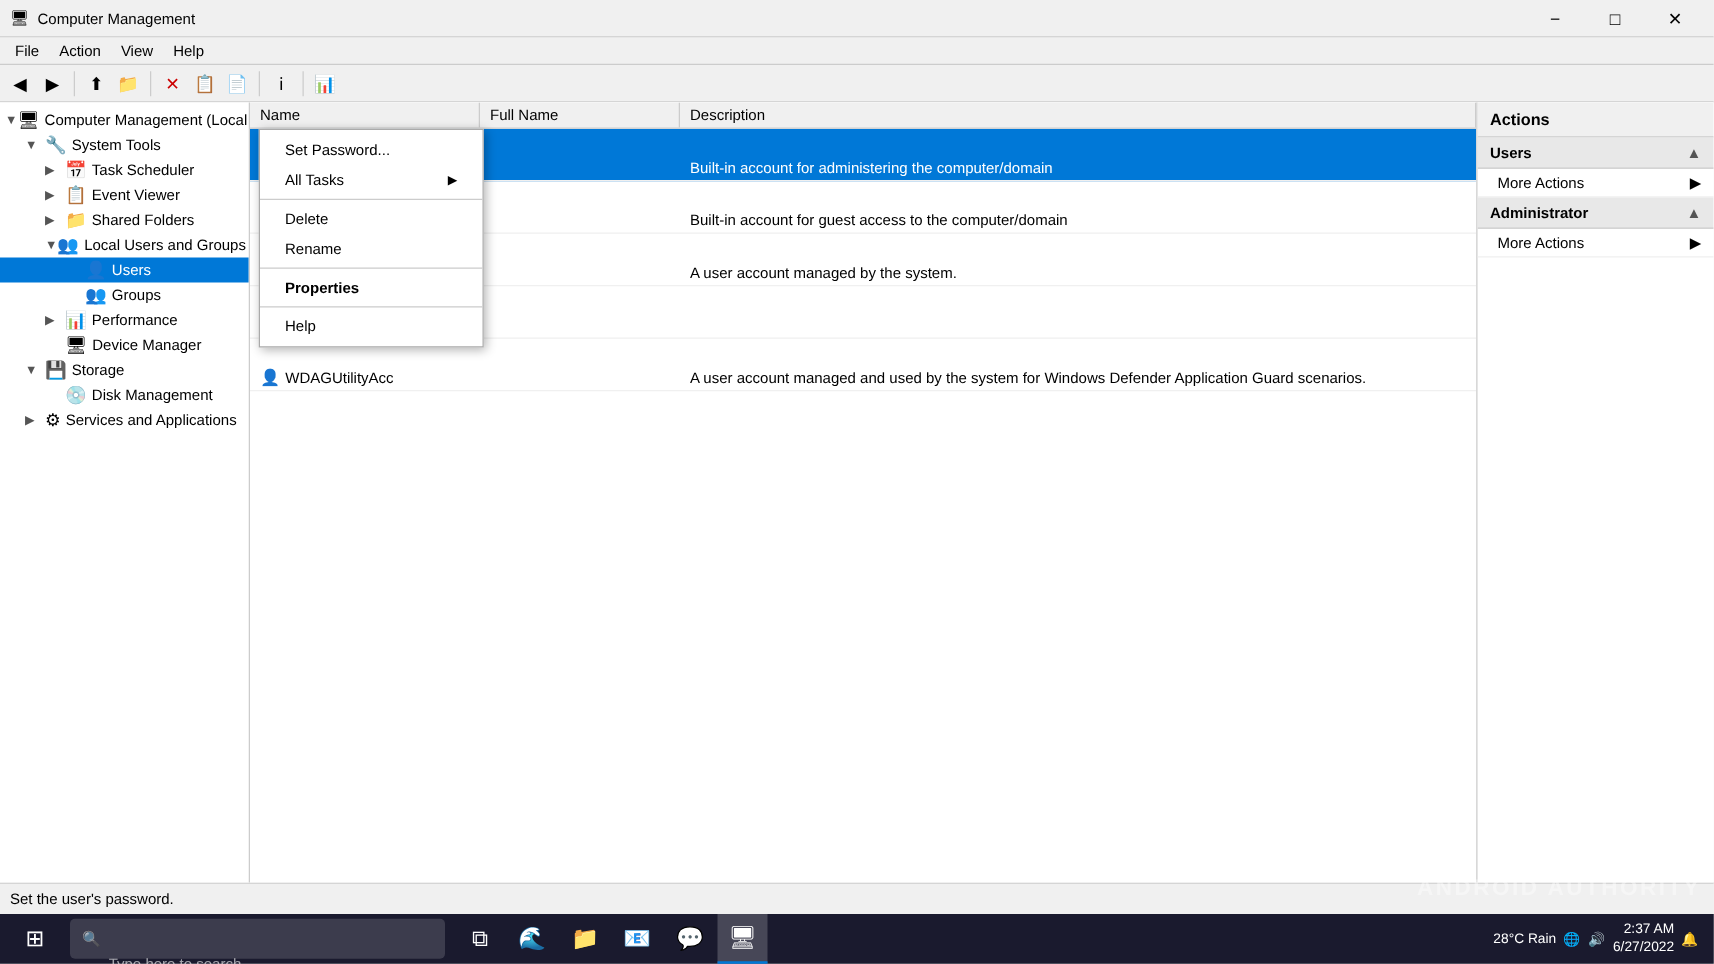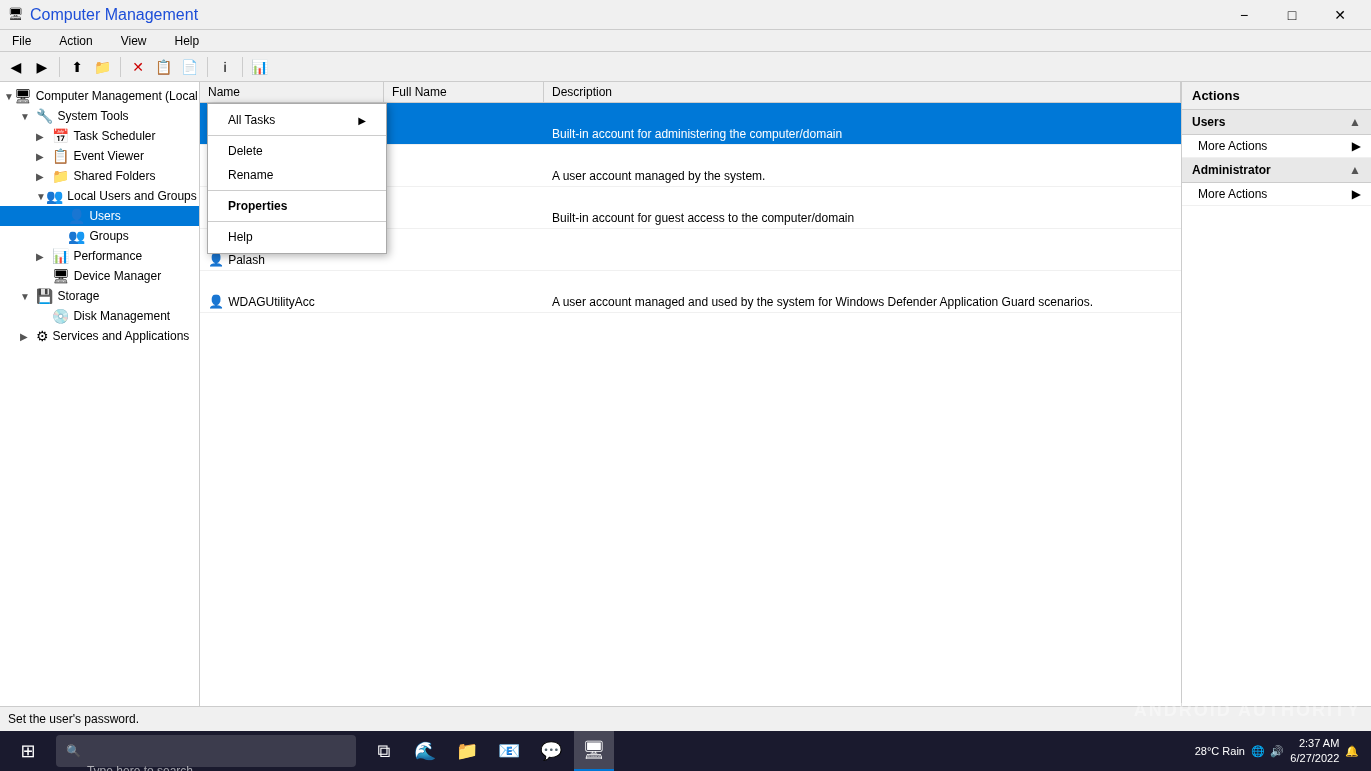--- a/index.html
+++ b/index.html
@@ -9,40 +9,39 @@
     .title-bar {
       height: 30px;
       background: #f0f0f0;
       display: flex;
       align-items: center;
       padding: 0 8px;
       border-bottom: 1px solid #ccc;
       user-select: none;
     }
     .title-bar-icon { width: 16px; height: 16px; margin-right: 6px; }
-    .title-bar-text { flex: 1; font-size: 16px; color: #1d4ed8; }
+    .title-bar-text { flex: 1; font-size: 12px; color: #000000; }
     .title-bar-controls { display: flex; gap: 2px; }
     .title-bar-btn {
       width: 46px; height: 30px;
       background: transparent;
       border: none;
       cursor: pointer;
       font-size: 14px;
       display: flex; align-items: center; justify-content: center;
     }
 
     
     .menu-bar {
       height: 22px;
       background: #f0f0f0;
       display: flex;
       align-items: center;
       padding: 0 4px;
       border-bottom: 1px solid #ccc;
-      gap: 12px;
     }
     .menu-item {
       padding: 2px 8px;
       cursor: pointer;
       font-size: 12px;
     }
 
     
     .toolbar {
       height: 30px;
@@ -401,32 +400,32 @@
       <div class="user-cell col-name">
         <span class="user-icon">👤</span>
         <span>Administrator</span>
       </div>
       <div class="user-cell col-fullname"></div>
       <div class="user-cell col-desc">Built-in account for administering the computer/domain</div>
     </div>
     <div class="user-row">
       <div class="user-cell col-name">
         <span class="user-icon">👤</span>
+        <span>Guest</span>
+      </div>
+      <div class="user-cell col-fullname"></div>
+      <div class="user-cell col-desc">Built-in account for guest access to the computer/domain</div>
+    </div>
+    <div class="user-row">
+      <div class="user-cell col-name">
+        <span class="user-icon">👤</span>
         <span>DefaultAccount</span>
       </div>
       <div class="user-cell col-fullname"></div>
       <div class="user-cell col-desc">A user account managed by the system.</div>
-    </div>
-    <div class="user-row">
-      <div class="user-cell col-name">
-        <span class="user-icon">👤</span>
-        <span>Guest</span>
-      </div>
-      <div class="user-cell col-fullname"></div>
-      <div class="user-cell col-desc">Built-in account for guest access to the computer/domain</div>
     </div>
     <div class="user-row">
       <div class="user-cell col-name">
         <span class="user-icon">👤</span>
         <span>Palash</span>
       </div>
       <div class="user-cell col-fullname"></div>
       <div class="user-cell col-desc"></div>
     </div>
     <div class="user-row">
@@ -456,20 +455,23 @@
     <div class="actions-item">
       <span>More Actions</span>
       <span>▶</span>
     </div>
   </div>
 
 </div>
 
 <div class="context-menu">
   <div class="ctx-item">
+    <span>Set Password...</span>
+  </div>
+  <div class="ctx-item">
     <span>All Tasks</span>
     <span class="ctx-arrow">▶</span>
   </div>
   <div class="ctx-separator"></div>
   <div class="ctx-item">
     <span>Delete</span>
   </div>
   <div class="ctx-item">
     <span>Rename</span>
   </div>

